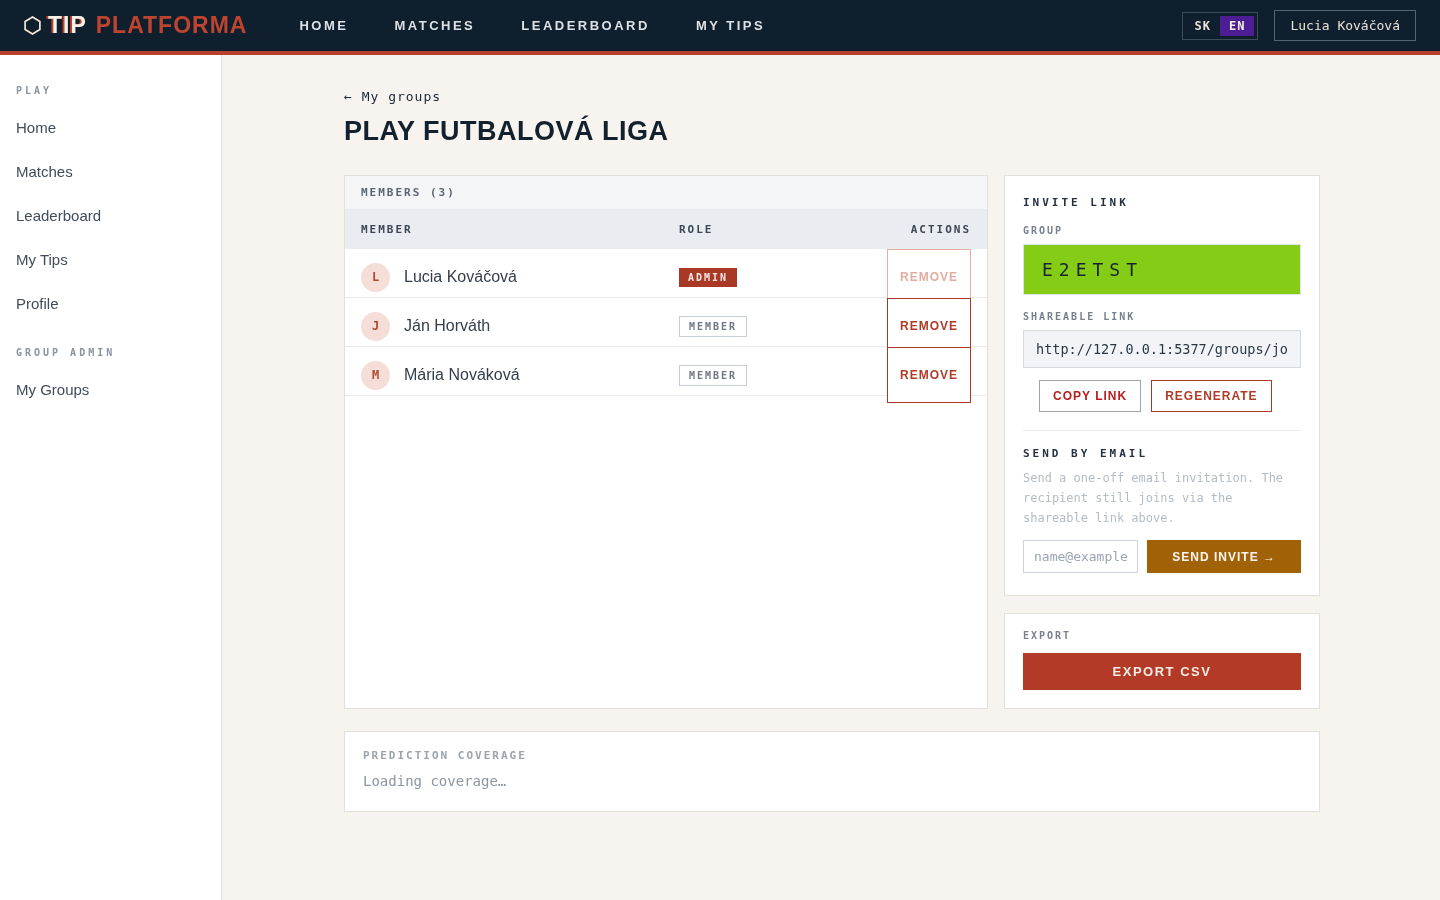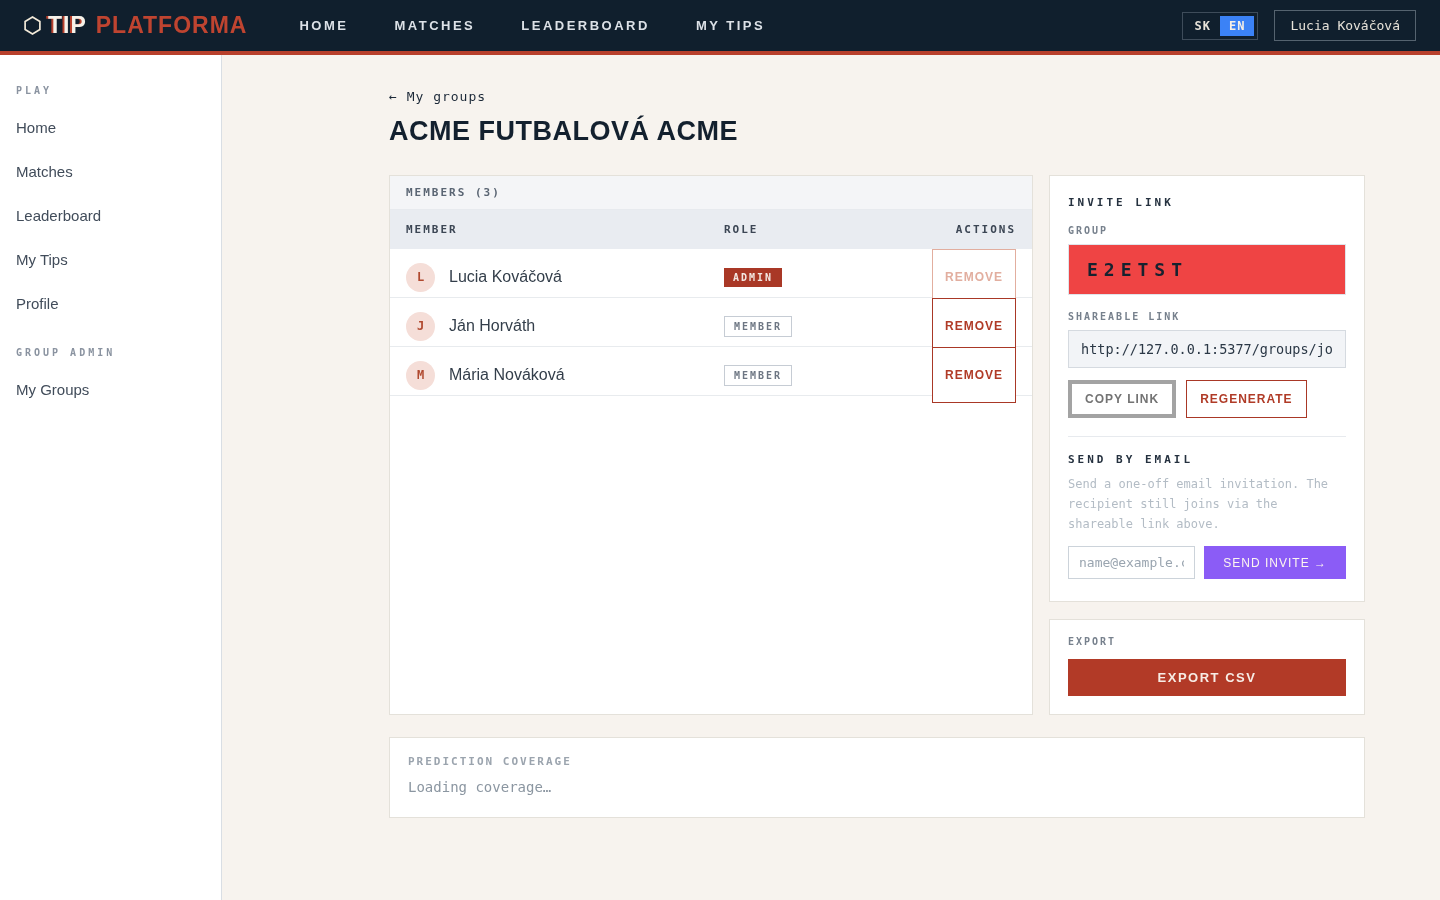--- a/index.html
+++ b/index.html
@@ -34,29 +34,29 @@
   .lang-toggle {
     display:flex; align-items:center; border:1px solid #3e4c5a;
     padding:3px; cursor:pointer;
   }
   .lang-sk {
     font-size:12px; font-weight:700; letter-spacing:1px; color:#e7e3da;
     padding:3px 9px;
   }
   .lang-en {
     font-size:12px; font-weight:700; letter-spacing:1px; color:#f6efe6;
-    background:#3b82f6; padding:3px 9px;
+    background:#4c1d95; padding:3px 9px;
   }
   .user-btn {
     border:1px solid #55636f; background:none; color:#e7e3da;
     font-size:13px; padding:7px 15px; cursor:pointer;
   }
 
   
-  .app { display:flex; height:845px;gap:45px; }
+  .app { display:flex; height:845px; }
   .sidebar {
     width:222px; background:#ffffff; border-right:1px solid #d9dee4;
     padding:30px 16px 0 16px; flex-shrink:0;
   }
   .side-label {
     font-size:10px; font-weight:700; letter-spacing:3px; color:#8a93a0;
     margin-bottom:14px;
   }
   .side-item {
     font-size:15px; color:#414c5a; padding:9px 0; margin-bottom:9px;
@@ -124,54 +124,54 @@
   .right-col { display:flex; flex-direction:column; gap:17px; align-self:start;border-radius:27px; }
   .invite-card { padding:20px 18px 22px 18px; }
   .panel-title {
     font-size:11px; font-weight:700; letter-spacing:3px; color:#25313f;
   }
   .field-label {
     font-size:10px; font-weight:700; letter-spacing:2px; color:#77818d;
     margin-top:16px;
   }
   .code-box {
-    margin-top:8px; background:#ef4444; border:1px solid #e0e4ea;
+    margin-top:8px; background:#84cc16; border:1px solid #e0e4ea;
     padding:14px 18px;
-    font-size:18px; font-weight:700; letter-spacing:6px; color:#16222f;
+    font-size:18px; font-weight:400; letter-spacing:6px; color:#16222f;
   }
   .link-input {
     margin-top:8px; width:100%; background:#f2f4f7; border:1px solid #d5dae0;
     padding:10px 12px; font-size:13.5px; color:#2b3846;
     font-family:"DejaVu Sans Mono","Liberation Mono",monospace;
     white-space:nowrap; overflow:hidden;
   }
   .btn-row { display:flex; gap:10px; margin-top:12px; }
   .btn-outline {
     background:#ffffff; font-family:"Liberation Sans",sans-serif;
     font-size:12px; font-weight:700; letter-spacing:1px;
     padding:8px 13px; cursor:pointer;
   }
-  .btn-copy { color:#737373; border:4px solid #a3a3a3; }
+  .btn-copy { color:#b91c1c; border:1px solid #a3a3a3;margin-left:16px; }
   .btn-regenerate { color:#b03b27; border:1px solid #a93826; }
   .divider { border:none; border-top:1px solid #e7eaee; margin:18px 0 16px 0; }
   .email-desc {
     font-size:12px; color:#b3bcc5; line-height:1.65; margin-top:9px;
   }
   .email-row { display:flex; gap:9px; margin-top:12px; }
   .email-input {
     flex:1; min-width:0; border:1px solid #ccd3da; background:#ffffff;
     padding:8px 10px; font-size:13px; color:#2b3846;
     font-family:"DejaVu Sans Mono","Liberation Mono",monospace;
   }
   .email-input::placeholder { color:#9aa5b0; }
   .btn-send {
-    background:#8b5cf6; color:#fdf6f0; border:none;
+    background:#a16207; color:#fdf6f0; border:none;
     font-family:"Liberation Sans",sans-serif;
-    font-size:12px; font-weight:400; letter-spacing:1px;
-    padding:8px 19px; cursor:pointer; white-space:nowrap;
+    font-size:12px; font-weight:700; letter-spacing:1px;
+    padding:8px 25px; cursor:pointer; white-space:nowrap;
   }
 
   
   .export-card { padding:16px 18px 18px 18px; }
   .btn-export {
     width:100%; margin-top:12px; background:#b23a27; color:#f7ece5;
     border:none; font-family:"Liberation Sans",sans-serif;
     font-size:13px; font-weight:700; letter-spacing:1.5px;
     padding:11px 0; cursor:pointer;
   }
@@ -219,21 +219,21 @@
     <div class="side-item">Matches</div>
     <div class="side-item">Leaderboard</div>
     <div class="side-item">My Tips</div>
     <div class="side-item">Profile</div>
     <div class="side-label mono side-group-gap">GROUP ADMIN</div>
     <div class="side-item">My Groups</div>
   </aside>
 
   <main class="content">
     <button class="breadcrumb mono">← My groups</button>
-    <h1 class="page-title">ACME FUTBALOVÁ ACME</h1>
+    <h1 class="page-title">PLAY FUTBALOVÁ LIGA</h1>
 
     <div class="grid">
 
       <section class="card members-card">
         <div class="card-header mono">MEMBERS (3)</div>
         <div class="thead">
           <span class="mono">MEMBER</span>
           <span class="mono">ROLE</span>
           <span class="mono th-actions">ACTIONS</span>
         </div>

